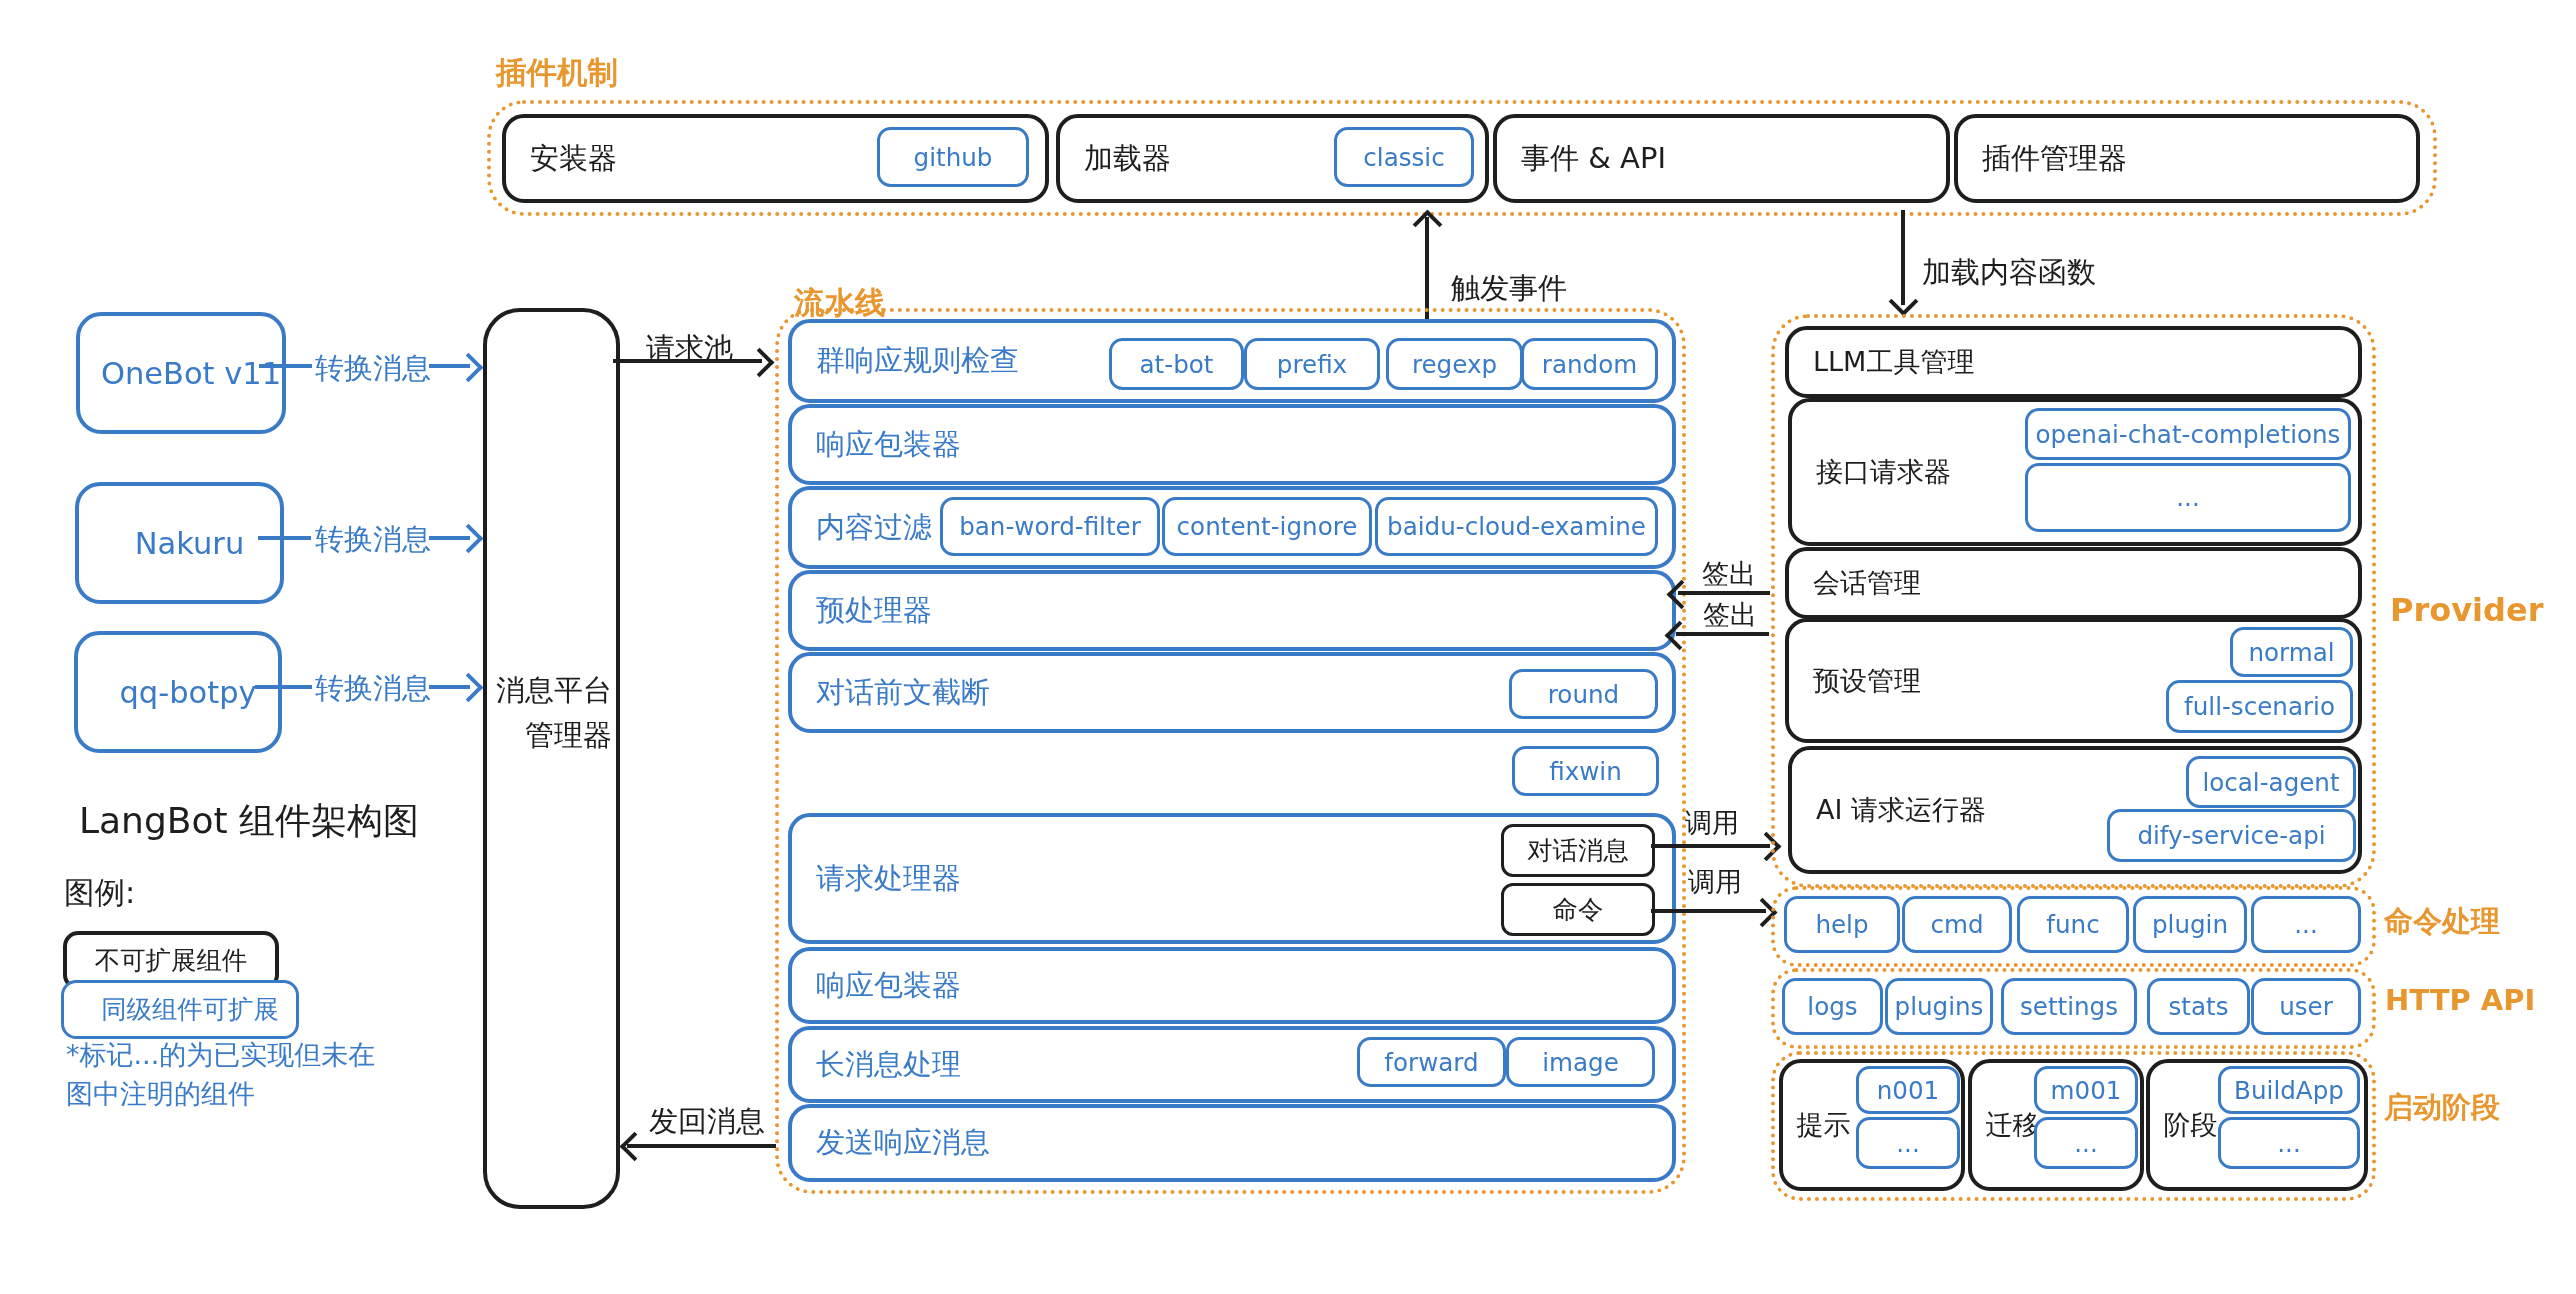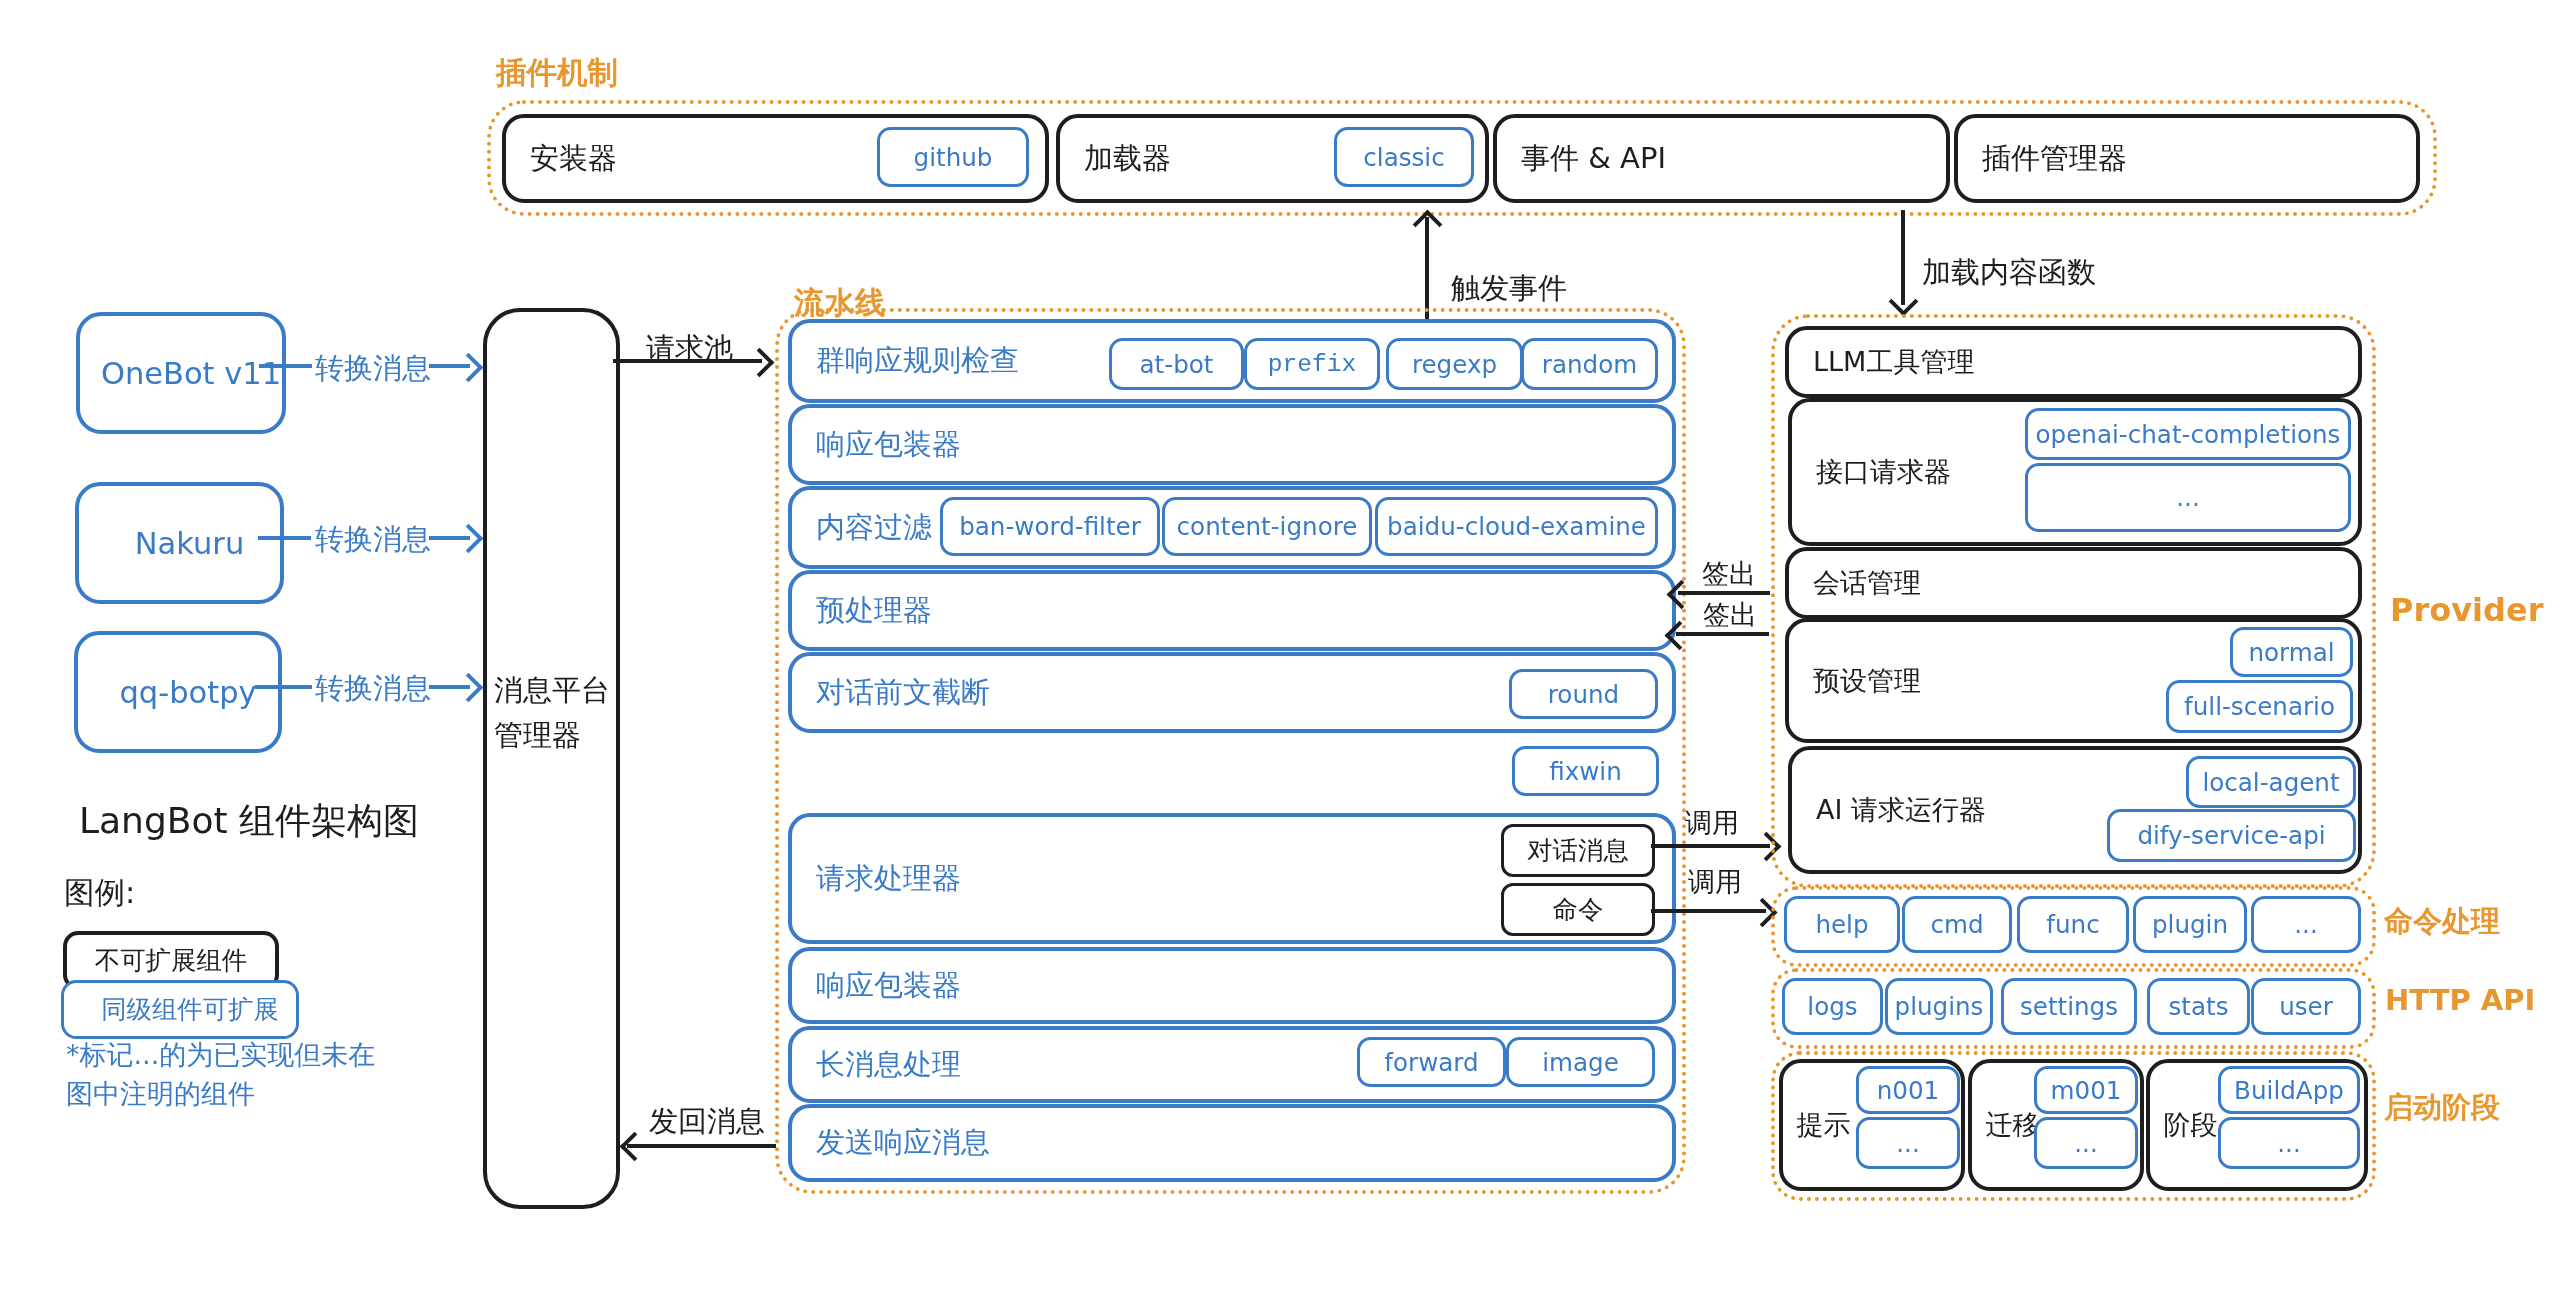--- a/index.html
+++ b/index.html
@@ -24,21 +24,21 @@
   .hline{position:absolute;height:4.2px;background:#1e1e1e;}
   .vline{position:absolute;width:4.2px;background:#1e1e1e;}
   .bfill{background:#3a7bc8;}
   .chev{position:absolute;width:17px;height:17px;border-top:4.2px solid #1e1e1e;border-right:4.2px solid #1e1e1e;}
   .chev.b{border-color:#3a7bc8;}
   .chev.r{transform:rotate(45deg);}
   .chev.l{transform:rotate(225deg);}
   .chev.u{transform:rotate(-45deg);}
   .chev.d{transform:rotate(135deg);}
   .note{position:absolute;color:#3a7bc8;font-size:27px;line-height:1.45;}
-  .center2{position:absolute;left:0;right:0;text-align:left;font-size:29px;line-height:1.55;color:#1e1e1e;margin-left:11px;}
+  .center2{position:absolute;left:0;right:0;text-align:right;font-size:29px;line-height:1.55;color:#1e1e1e;}
 </style>
 </head>
 <body>
 
 <div class="canvas">
 
   <div class="olabel" style="left:496px;top:53px;">插件机制</div>
   <div class="dotted" style="left:487px;top:100px;width:1942px;height:108px;"></div>
   <div class="obox" style="left:502px;top:114px;width:539px;height:81px;">
     <span class="lbl">安装器</span>
@@ -102,21 +102,21 @@
   <div class="hline" style="left:627px;top:1144px;width:149px;"></div>
   <div class="chev l" style="left:624px;top:1136px;"></div>
 
   <div class="olabel" style="left:794px;top:283px;">流水线</div>
   <div class="dotted" style="left:775px;top:308px;width:903px;height:878px;"></div>
 
   <div class="brow" style="left:788px;top:319px;width:880px;height:76px;">
     <span class="lbl">群响应规则检查</span>
     </div>
   <div class="chip" style="left:1109px;top:338px;width:129px;height:46px;">at-bot</div>
-  <div class="chip" style="left:1244px;top:338px;width:130px;height:46px;font-family:Liberation Mono, monospace;">prefix</div>
+  <div class="chip" style="left:1244px;top:338px;width:130px;height:46px;">prefix</div>
   <div class="chip" style="left:1386px;top:338px;width:131px;height:46px;">regexp</div>
   <div class="chip" style="left:1521px;top:338px;width:131px;height:46px;">random</div>
 
   <div class="brow" style="left:788px;top:404px;width:880px;height:73px;">
     <span class="lbl">响应包装器</span>
     </div>
 
   <div class="brow" style="left:788px;top:486px;width:880px;height:75px;">
     <span class="lbl">内容过滤</span>
     </div>

